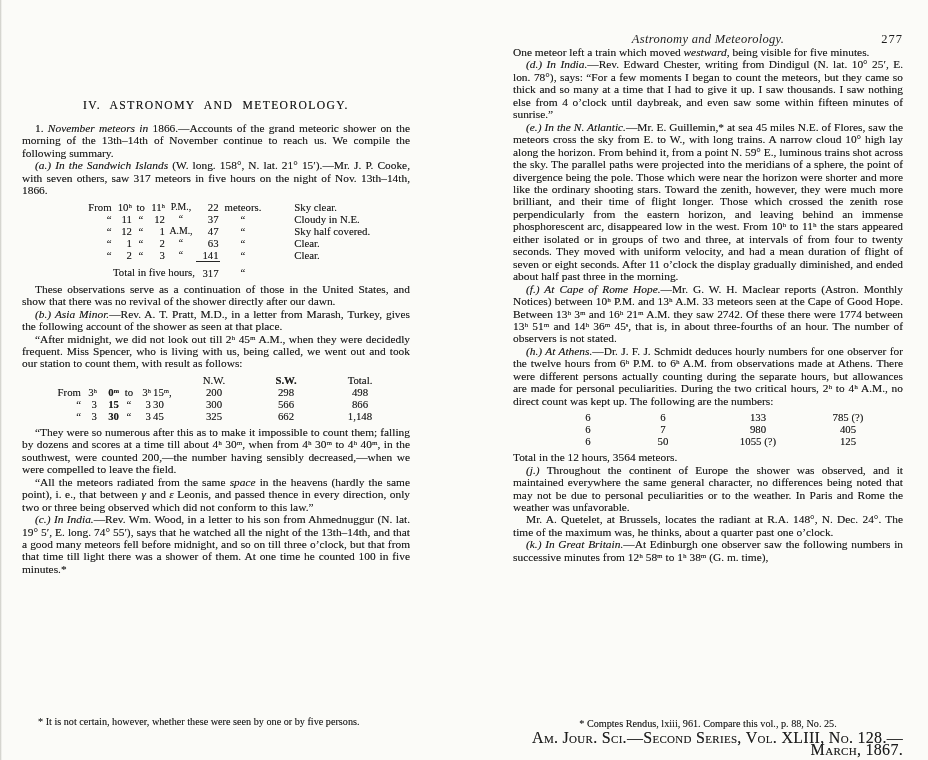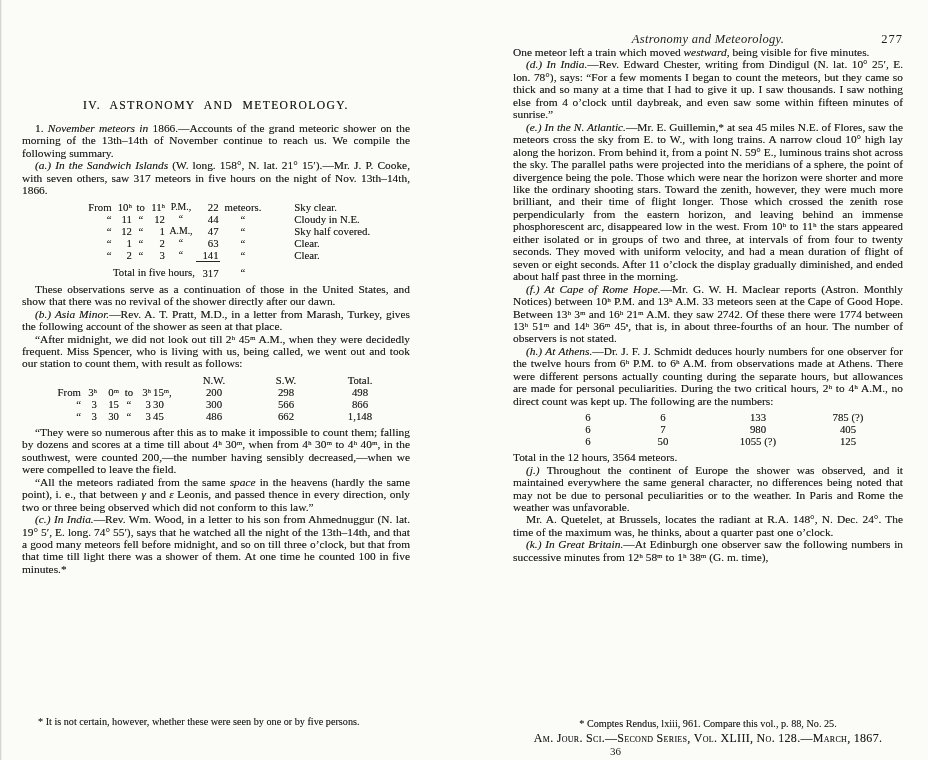--- a/index.html
+++ b/index.html
@@ -59,21 +59,21 @@
   .t-sandwich td:nth-child(4){ text-align:right; }
   .t-sandwich td:nth-child(5){ text-align:center; font-size:9.8px; }
   .t-sandwich td:nth-child(6){ text-align:right; }
   .t-sandwich td:nth-child(7){ text-align:center; }
   .t-sandwich td:nth-child(8){ text-align:left; padding-left:28px; }
   .t-sandwich .total-row td { padding-top:5px; }
 
   .t-marash { margin-left:26px; }
   .t-marash td:nth-child(1){ text-align:right; }
   .t-marash td:nth-child(2){ text-align:right; }
-  .t-marash td:nth-child(3){ text-align:right; }
+  .t-marash td:nth-child(3){ text-align:right;font-weight:bold; }
   .t-marash td:nth-child(4){ text-align:center; }
   .t-marash td:nth-child(5){ text-align:right; }
   .t-marash td:nth-child(6){ text-align:left; }
   .t-marash td:nth-child(7){ text-align:center; }
   .t-marash td:nth-child(8){ text-align:center; }
   .t-marash td:nth-child(9){ text-align:center; }
 
   .t-athens { margin-left:55px; }
   .t-athens td { text-align:center; }
 
@@ -83,22 +83,22 @@
 
   .footnote {
     position:absolute; left:8px; width:100%;
     margin:0; font-size:10.2px; line-height:12px;
     text-shadow:0 0 0.3px rgba(0,0,0,0.4);
   }
   .fn-left { top:716px; text-indent:8px; }
   .footer-block { position:absolute; left:0; top:718px; width:100%; }
   .fn-right { position:static; text-align:center; }
   .imprint {
-    margin:2px 0 0 0; font-size:12px; line-height:12px;
-    font-variant:small-caps; letter-spacing:0.3px; text-align:center;
+    margin:2px 0 0 0; font-size:16px; line-height:12px;
+    font-variant:small-caps; letter-spacing:0.3px; text-align:right;
     text-shadow:0 0 0.3px rgba(0,0,0,0.4);
   }
   .signature { margin:1px 0 0 97px; font-size:11px; line-height:12px; }
 </style>
 </head>
 <body>
 
 <div class="scan-edge-left"></div>
 
 <section class="page page-left">
@@ -131,21 +131,21 @@
       <td>22</td>
       <td>meteors.</td>
       <td>Sky clear.</td>
     </tr>
     <tr>
       <td>“</td>
       <td>11</td>
       <td>“</td>
       <td>12</td>
       <td>“</td>
-      <td>44</td>
+      <td>37</td>
       <td>“</td>
       <td>Cloudy in N.E.</td>
     </tr>
     <tr>
       <td>“</td>
       <td>12</td>
       <td>“</td>
       <td>1</td>
       <td>A.M.,</td>
       <td>47</td>
@@ -226,21 +226,21 @@
       <td>566</td>
       <td>866</td>
     </tr>
     <tr>
       <td>“</td>
       <td>3</td>
       <td>30</td>
       <td>“</td>
       <td>3</td>
       <td>45</td>
-      <td>486</td>
+      <td>325</td>
       <td>662</td>
       <td>1,148</td>
     </tr>
   </tbody>
     </table>
 
   <p class="bt ind"><span>“They were so numerous after this as to make it impossible to count them; falling by dozens and scores at a time till about 4ʰ 30ᵐ, when from 4ʰ 30ᵐ to 4ʰ 40ᵐ, in the southwest, were counted 200,—the number having sensibly decreased,—when we were compelled to leave the field.</span></p>
   <p class="bt ind"><span>“All the meteors radiated from the same </span><i>space</i><span> in the heavens (hardly the same point), i. e., that between </span><i>γ</i><span> and </span><i>ε</i><span> Leonis, and passed thence in every direction, only two or three being observed which did not conform to this law.”</span></p>
   <p class="bt ind"><i>(c.) In India.</i><span>—Rev. Wm. Wood, in a letter to his son from Ahmednuggur (N. lat. 19° 5′, E. long. 74° 55′), says that he watched all the night of the 13th–14th, and that a good many meteors fell before midnight, and so on till three o’clock, but that from that time till light there was a shower of them. At one time he counted 100 in five minutes.*</span></p>
 

